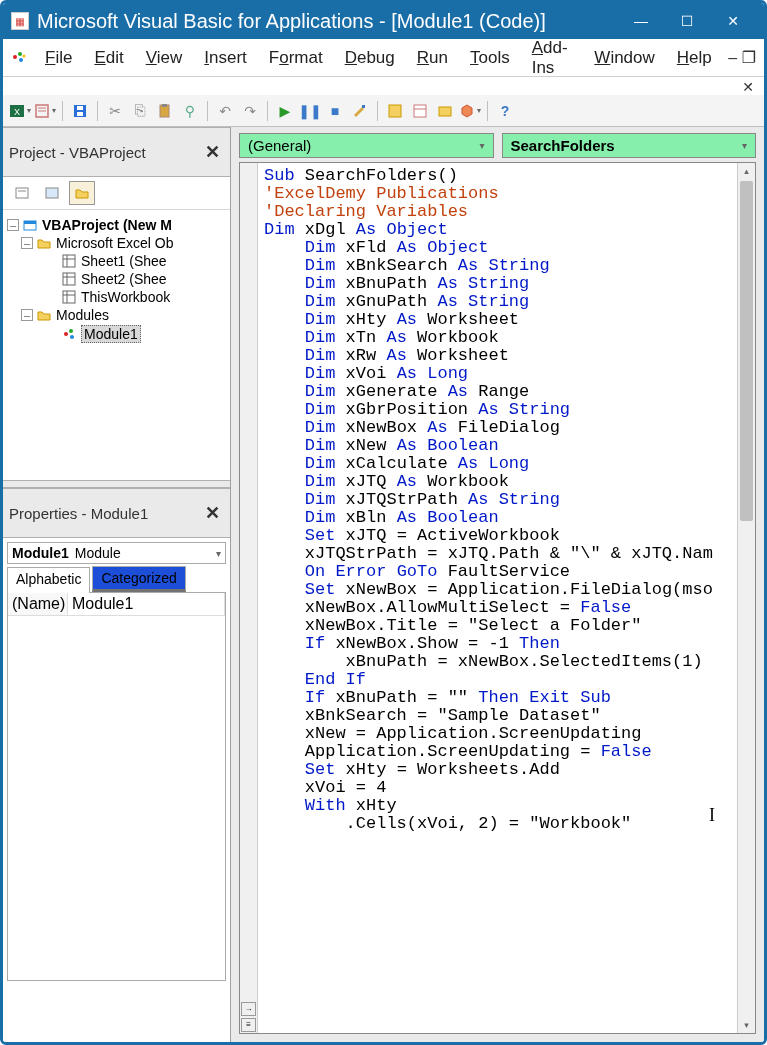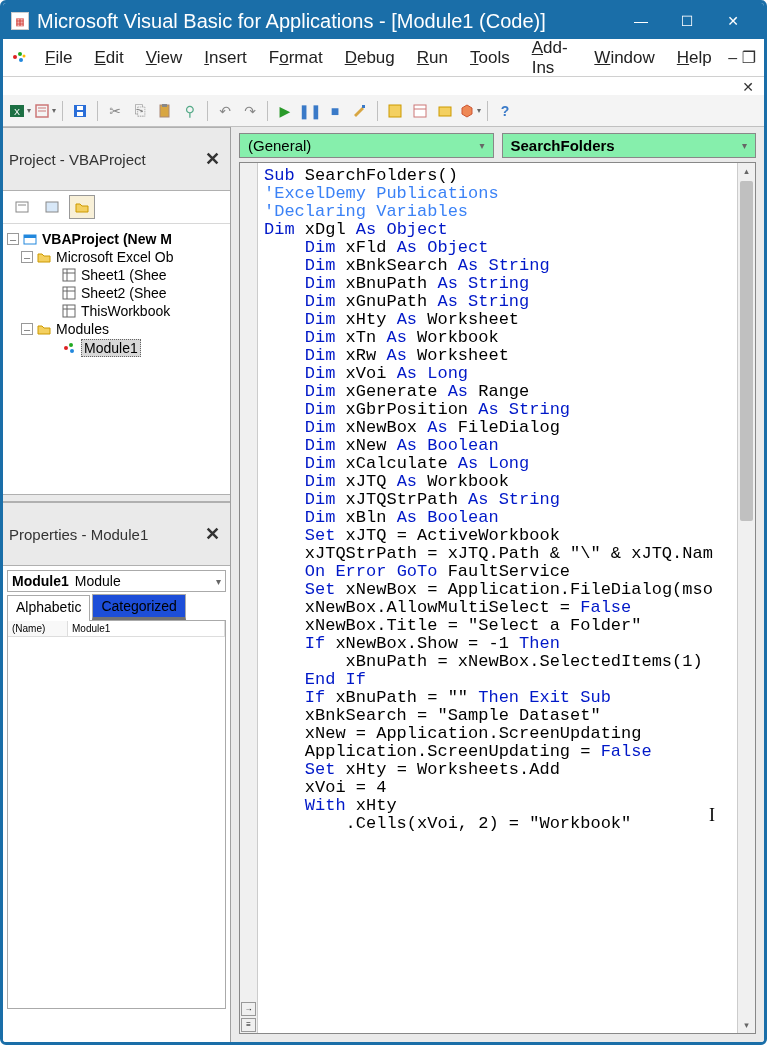--- a/index.html
+++ b/index.html
@@ -15,21 +15,21 @@
 .menubar .mitem u { text-decoration: underline; }
 .menubar .spacer { flex: 1; }
 .menubar .subbtn { width: 20px; text-align: center; font-size: 16px; color: #333; }
 .subclose { text-align: right; padding: 2px 10px 0 0; font-size: 14px; color: #333; height: 18px; }
 .toolbar { background: #f4f4f4; height: 32px; border-bottom: 1px solid #c0c0c0; display: flex; align-items: center; padding: 0 6px; gap: 3px; }
 .toolbar .tb { width: 22px; height: 22px; display: flex; align-items: center; justify-content: center; font-size: 14px; border-radius: 2px; }
 .toolbar .tb.dd::after { content: "▾"; font-size: 8px; margin-left: 2px; color: #666; }
 .toolbar .sep { width: 1px; height: 20px; background: #c0c0c0; margin: 0 3px; }
 .main { display: flex; height: calc(100% - 36px - 38px - 18px - 32px); }
 .left { width: 228px; display: flex; flex-direction: column; border-right: 1px solid #a0a0a0; background: #fff; }
-.panel-header { background: #eaeaea; border-bottom: 1px solid #b0b0b0; padding: 20px 6px; display: flex; align-items: center; font-size: 15px; color: #333; border-top: 1px solid #b0b0b0;}
+.panel-header { background: #eaeaea; border-bottom: 1px solid #b0b0b0; padding: 13px 6px; display: flex; align-items: center; font-size: 15px; color: #333; border-top: 1px solid #b0b0b0;}
 .panel-header .ptitle { flex: 1; }
 .panel-header .pclose { font-weight: bold; font-size: 18px; padding: 0 4px; }
 .panel-toolbar { padding: 4px 6px; display: flex; gap: 4px; border-bottom: 1px solid #d8d8d8; }
 .panel-toolbar .ptb { width: 26px; height: 24px; display: flex; align-items: center; justify-content: center; border: 1px solid transparent; }
 .panel-toolbar .ptb.active { border: 1px solid #999; background: #f8f0d8; }
 .tree { flex: 0 0 auto; height: 270px; overflow: hidden; padding: 6px 4px; font-size: 14px; }
 .tree .row { display: flex; align-items: center; padding: 1px 0; white-space: nowrap; }
 .tree .tw { width: 12px; text-align: center; color: #666; font-size: 11px; border: 1px solid #999; height: 12px; line-height: 10px; margin-right: 3px; background:#fff;}
 .tree .ticon { width: 16px; height: 16px; margin-right: 4px; display:inline-block; }
 .tree .ind1 { padding-left: 14px; }
@@ -37,34 +37,34 @@
 .tree .sel { background: #d8d8d8; border: 1px dotted #666; padding: 0 2px; }
 .tree-gap { flex: 0 0 8px; background: #eaeaea; border-top: 1px solid #b0b0b0; border-bottom: 1px solid #b0b0b0;}
 .props-box { padding: 4px; }
 .props-sel { width: 100%; border: 1px solid #aaa; padding: 2px 4px; font-size: 14px; display: flex; align-items: center; }
 .props-sel b { margin-right: 6px; }
 .props-sel .dd { margin-left: auto; font-size: 10px; color: #666; }
 .props-tabs { display: flex; border-bottom: 1px solid #aaa; margin-top: 2px; }
 .props-tabs .ptab { padding: 3px 8px; font-size: 14px; border: 1px solid #aaa; border-bottom: none; background: #fff; position: relative; top: 1px; margin-right: 2px; }
 .props-tabs .ptab.inactive { background: #1d4ed8; top: 0; border-bottom:3px solid #737373;}
 .props-grid { border: 1px solid #aaa; border-top: none; height: 388px; }
-.props-grid .prow { display: flex; font-size: 10px; }
+.props-grid .prow { display: flex; font-size: 16px; }
 .props-grid .pcell { padding: 2px 4px; border-right: 1px solid #ddd; border-bottom: 1px solid #ddd; }
 .props-grid .pcell.k { width: 60px; background: #f8f8f8; }
 .props-grid .pcell.v { flex: 1; }
 .right { flex: 1; display: flex; flex-direction: column; background: #eaeaea; }
 .code-selectors { display: flex; padding: 6px 8px 4px 8px; gap: 8px; }
 .code-sel { flex: 1; background: #86efac; border: 1px solid #888; padding: 3px 8px; font-size: 15px; display: flex; align-items: center; }
 .code-sel .dd { margin-left: auto; font-size: 10px; color: #666; }
 .code-area { flex: 1; margin: 0 8px 8px 8px; background: #fff; border: 1px solid #888; position: relative; display: flex; overflow: hidden; }
 .code-gutter { width: 18px; background: #f0f0f0; border-right: 1px solid #ccc; display: flex; flex-direction: column; justify-content: flex-end; }
 .code-gutter .gb { height: 14px; border: 1px solid #999; margin: 1px; font-size: 8px; text-align: center; line-height: 12px; }
 .code { flex: 1; padding: 4px 6px; font-family: Consolas, "Courier New", monospace; font-size: 17px; line-height: 18px; white-space: pre; overflow: hidden; position: relative; }
 .kw { color: #0018c8; }
-.cm { color: #3b82f6; }
+.cm { color: #c2410c; }
 .scrollbar-v { width: 18px; background: #f0f0f0; border-left: 1px solid #ccc; position: relative; }
 .scrollbar-v .thumb { position: absolute; left: 2px; right: 2px; top: 18px; height: 340px; background: #c0c0c0; border-radius: 2px; }
 .scrollbar-v .arr { position: absolute; left: 0; right: 0; height: 16px; text-align: center; font-size: 9px; color: #666; line-height: 16px; }
 .scrollbar-v .arr.up { top: 0; }
 .scrollbar-v .arr.dn { bottom: 0; }
 .cursor-ibeam { position: absolute; right: 40px; top: 642px; font-size: 18px; font-family: serif; }
 svg.ico { width: 16px; height: 16px; }
 </style>
 </head>
 <body>

